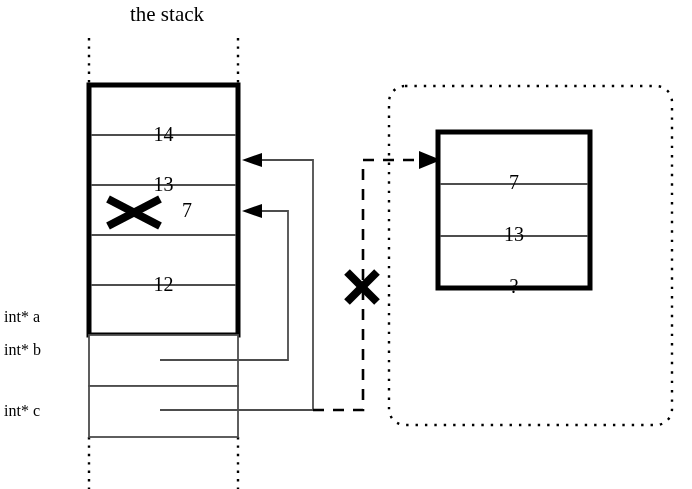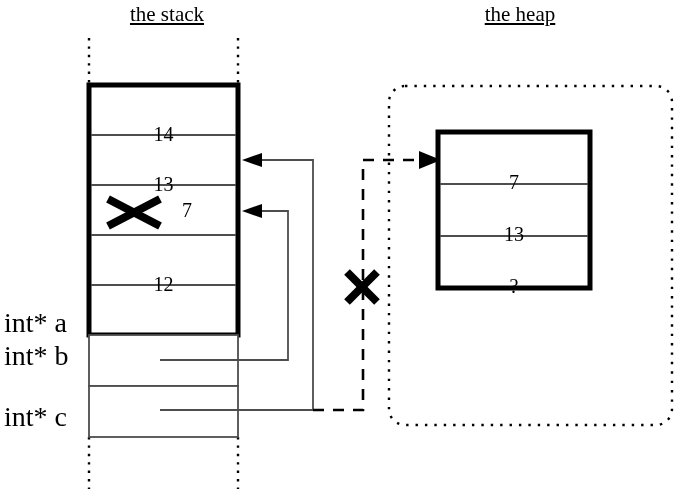--- a/index.html
+++ b/index.html
@@ -22,25 +22,24 @@
     top: 0;
     width: 692px;
     height: 489px;
   }
   .title {
     position: absolute;
     font-size: 21px;
     line-height: 1;
     white-space: nowrap;
     text-align: center;
-    text-decoration: underline;
   }
   .varlabel {
     position: absolute;
-    font-size: 28px;
+    font-size: 16px;
     line-height: 1;
     white-space: nowrap;
   }
   .cellval {
     position: absolute;
     font-size: 20px;
     line-height: 1;
     white-space: nowrap;
     text-align: center;
     margin-top: 24px;
@@ -51,21 +50,20 @@
     line-height: 1;
     white-space: nowrap;
   }
 </style>
 </head>
 <body>
 
 <div id="diagram">
 
   <div class="title" style="left:92px; top:4px; width:150px;">the stack</div>
-  <div class="title" style="left:445px; top:4px; width:150px;">the heap</div>
 
   <svg class="layer" viewBox="0 0 692 489">
 
     <line x1="89" y1="38" x2="89" y2="85" stroke="#000" stroke-width="2.4" stroke-dasharray="2.4 6"></line>
     <line x1="238" y1="38" x2="238" y2="85" stroke="#000" stroke-width="2.4" stroke-dasharray="2.4 6"></line>
 
     <line x1="89" y1="437" x2="89" y2="489" stroke="#000" stroke-width="2.4" stroke-dasharray="2.4 6"></line>
     <line x1="238" y1="437" x2="238" y2="489" stroke="#000" stroke-width="2.4" stroke-dasharray="2.4 6"></line>
 
     <rect x="89" y="85" width="149" height="250" fill="#ffffff" stroke="#000000" stroke-width="5"></rect>

